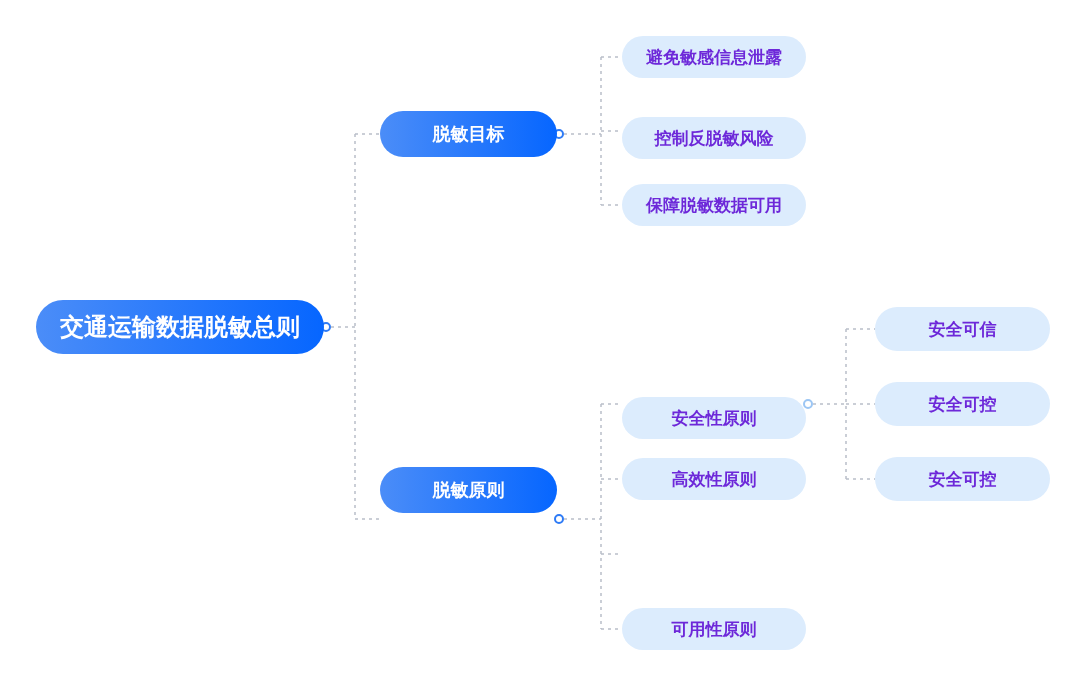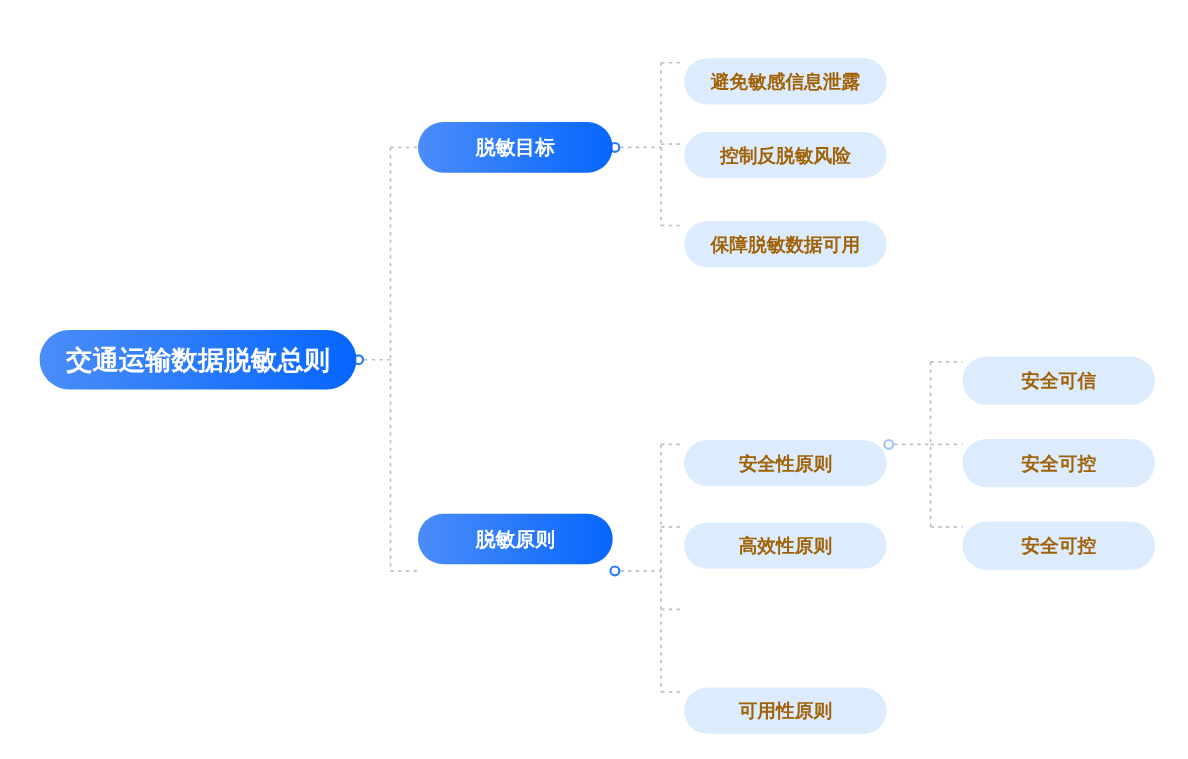--- a/index.html
+++ b/index.html
@@ -41,35 +41,34 @@
     border-radius: 27px; font-size: 24px;
   }
   .node.branch {
     width: 177px; height: 46px; border-radius: 23px; font-size: 18px;
     left: 380px;
   }
   .node.branch-goal   { top: 111px; }
   .node.branch-princ  { top: 467px; }
   .node.leaf {
     background: #dcecfd;
-    color: #a16207;
+    color: #6d28d9;
     font-weight: 600;
     font-size: 17px;
-    margin-top: 17px;
   }
   .node.leaf.mid {
     left: 622px; width: 184px; height: 42px; border-radius: 21px;
   }
   .node.leaf.right {
     left: 875px; width: 175px; height: 44px; border-radius: 22px;
   }
   .mid.g0 { top: 36px; }
-  .mid.g1 { top: 103px; text-align: right; }
+  .mid.g1 { top: 117px; text-align: right; }
   .mid.g2 { top: 184px; text-align: right; }
-  .mid.p0 { top: 383px; text-align: center; }
+  .mid.p0 { top: 397px; text-align: center; }
   .mid.p1 { top: 458px; }
   .mid.p2 { top: 533px; }
   .mid.p3 { top: 608px; text-align: right; }
   .right.s0 { top: 307px; }
   .right.s1 { top: 382px; }
   .right.s2 { top: 457px; }
 </style>
 </head>
 <body>
 

